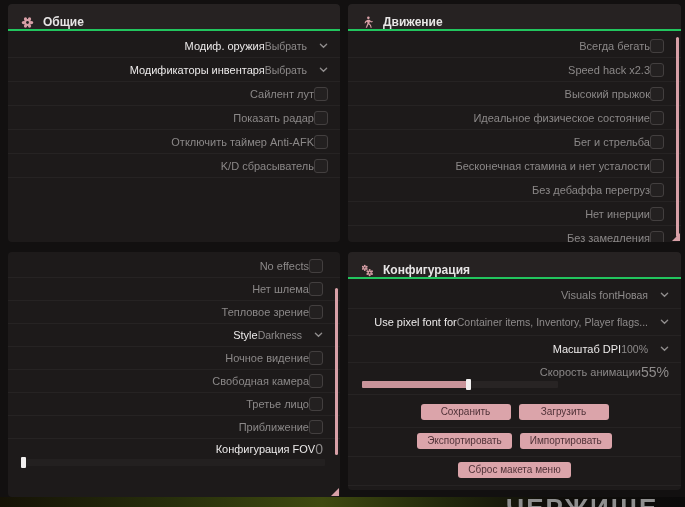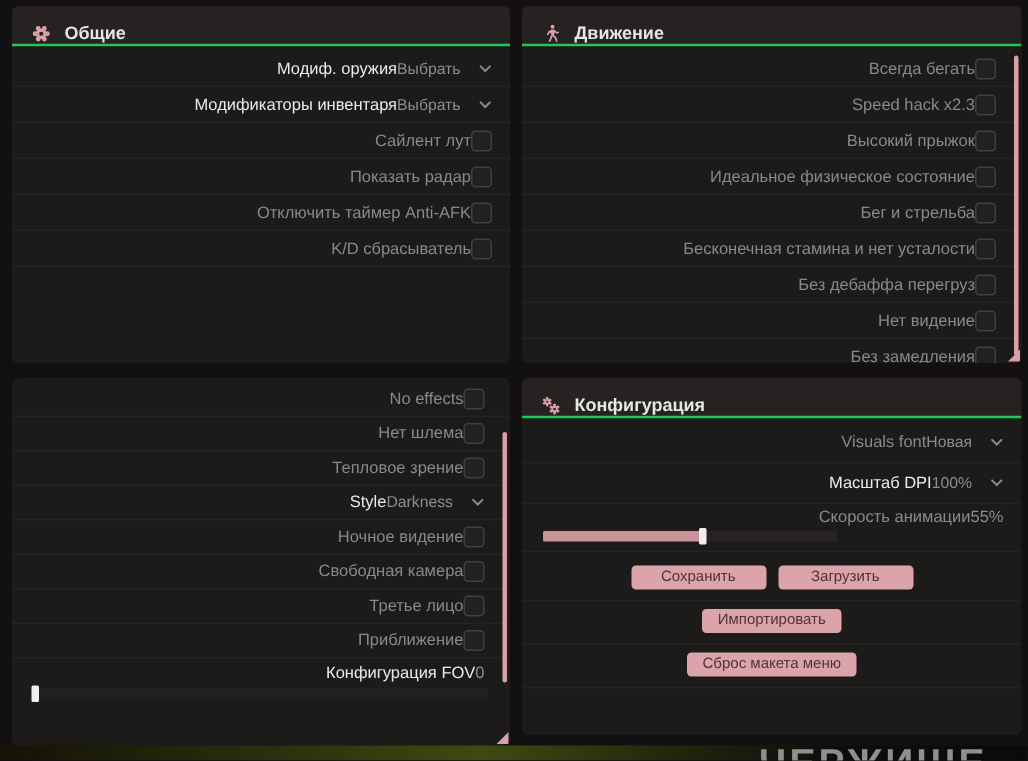--- a/index.html
+++ b/index.html
@@ -21,21 +21,21 @@
     padding:0 12px 0 13px;border-bottom:1px solid rgba(255,255,255,.045)}
   .panel-movement .row,.panel-camera .row{padding-right:17px}
   .panel-camera .row{height:22px}
   .panel-config .row{height:26px}
   .label{font-size:11px;color:#8b8888;white-space:nowrap}
   .row.bright .label{color:#eceaea}
   .checkbox{width:12px;height:12px;flex:none;border:1px solid #433f3f;border-radius:3px;background:#232020}
   .dd{display:flex;align-items:center;gap:12px}
   .dd-value{font-size:10.5px;color:#8e8b8b;white-space:nowrap}
   .chev{display:flex}
-  .value{font-size:11px;color:#8e8b8b}
+  .value{font-size:14px;color:#8e8b8b}
   .slider-block{border-bottom:1px solid rgba(255,255,255,.045);padding-bottom:6px}
   .slider-block .row{border-bottom:none;height:18px}
   .panel-camera .slider-block{border-bottom:none;padding-bottom:2px}
   .panel-camera .slider-block .row{height:20px}
   .slider-track{position:relative;height:7px;background:#282424;border-radius:1px;margin-left:14px}
   .panel-config .slider-track{width:196px}
   .panel-camera .slider-track{width:304px;margin-left:13px;background:#232020}
   .fill{position:absolute;left:0;top:0;bottom:0;background:#c9949a;border-radius:1px}
   .handle{position:absolute;top:-2px;width:5px;height:11px;background:#f1efef;border-radius:1px}
   .scrollbar{position:absolute;right:2px;width:3px;border-radius:2px;background:#d8a0a7}
@@ -143,21 +143,21 @@
       </div>
       <div class="row">
         <span class="label">Бесконечная стамина и нет усталости</span>
         <span class="checkbox"></span>
       </div>
       <div class="row">
         <span class="label">Без дебаффа перегруз</span>
         <span class="checkbox"></span>
       </div>
       <div class="row">
-        <span class="label">Нет видение</span>
+        <span class="label">Нет инерции</span>
         <span class="checkbox"></span>
       </div>
       <div class="row">
         <span class="label">Без замедления</span>
         <span class="checkbox"></span>
       </div>
     </div>
 <div class="scrollbar" style="top: 33px; height: 200px;"></div>
     <div class="grip"></div>
   </div>
@@ -250,20 +250,31 @@
         <div class="dd">
           <span class="dd-value">Новая</span>
           <span class="chev">
             <svg width="9" height="8" viewBox="0 0 10 9">
               <path d="M1.5 2.5 5 6l3.5-3.5" stroke="#8e8b8b" stroke-width="1.5" fill="none" stroke-linecap="round"></path>
             </svg>
           </span>
         </div>
       </div>
       <div class="row bright">
+        <span class="label">Use pixel font for</span>
+        <div class="dd">
+          <span class="dd-value">Container items, Inventory, Player flags...</span>
+          <span class="chev">
+            <svg width="9" height="8" viewBox="0 0 10 9">
+              <path d="M1.5 2.5 5 6l3.5-3.5" stroke="#8e8b8b" stroke-width="1.5" fill="none" stroke-linecap="round"></path>
+            </svg>
+          </span>
+        </div>
+      </div>
+      <div class="row bright">
         <span class="label">Масштаб DPI</span>
         <div class="dd">
           <span class="dd-value">100%</span>
           <span class="chev">
             <svg width="9" height="8" viewBox="0 0 10 9">
               <path d="M1.5 2.5 5 6l3.5-3.5" stroke="#8e8b8b" stroke-width="1.5" fill="none" stroke-linecap="round"></path>
             </svg>
           </span>
         </div>
       </div>
@@ -276,20 +287,21 @@
           <div class="fill" style="width: 55%;"></div>
           <div class="handle" style="left: max(0px, 55% - 4px);"></div>
         </div>
       </div>
       <div class="buttons">
         <div class="button-row">
           <button class="btn">Сохранить</button>
           <button class="btn">Загрузить</button>
         </div>
         <div class="button-row">
+          <button class="btn">Экспортировать</button>
           <button class="btn">Импортировать</button>
         </div>
         <div class="button-row">
           <button class="btn">Сброс макета меню</button>
         </div>
       </div>
     </div>
 </div>
 
 <div class="game-strip"></div>

